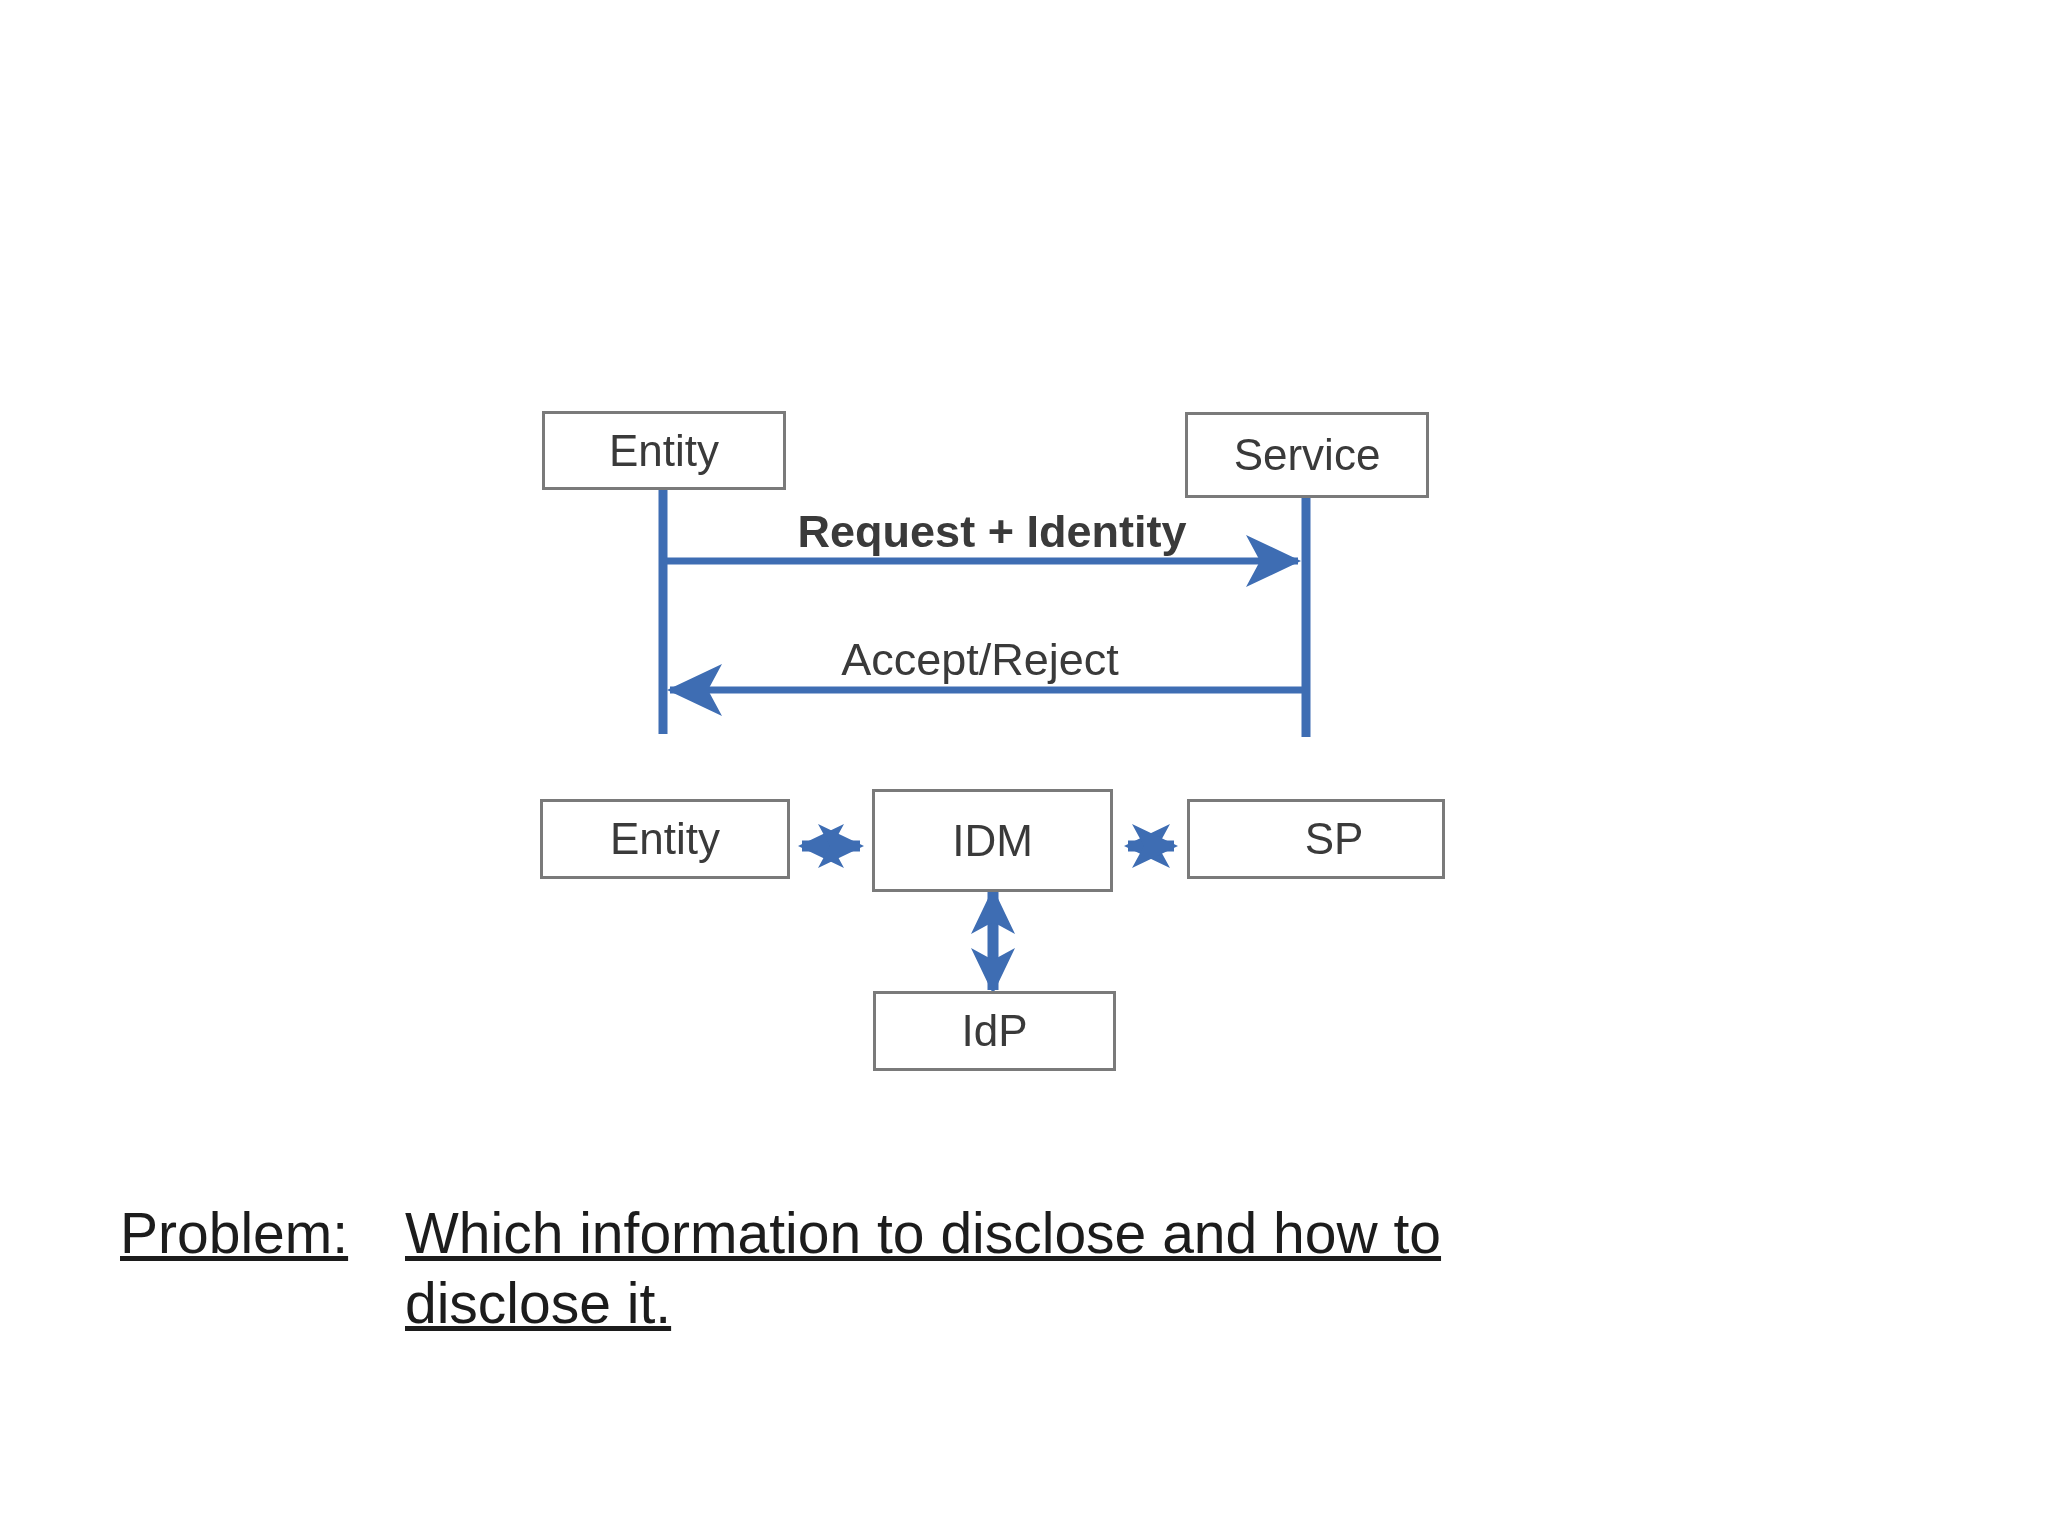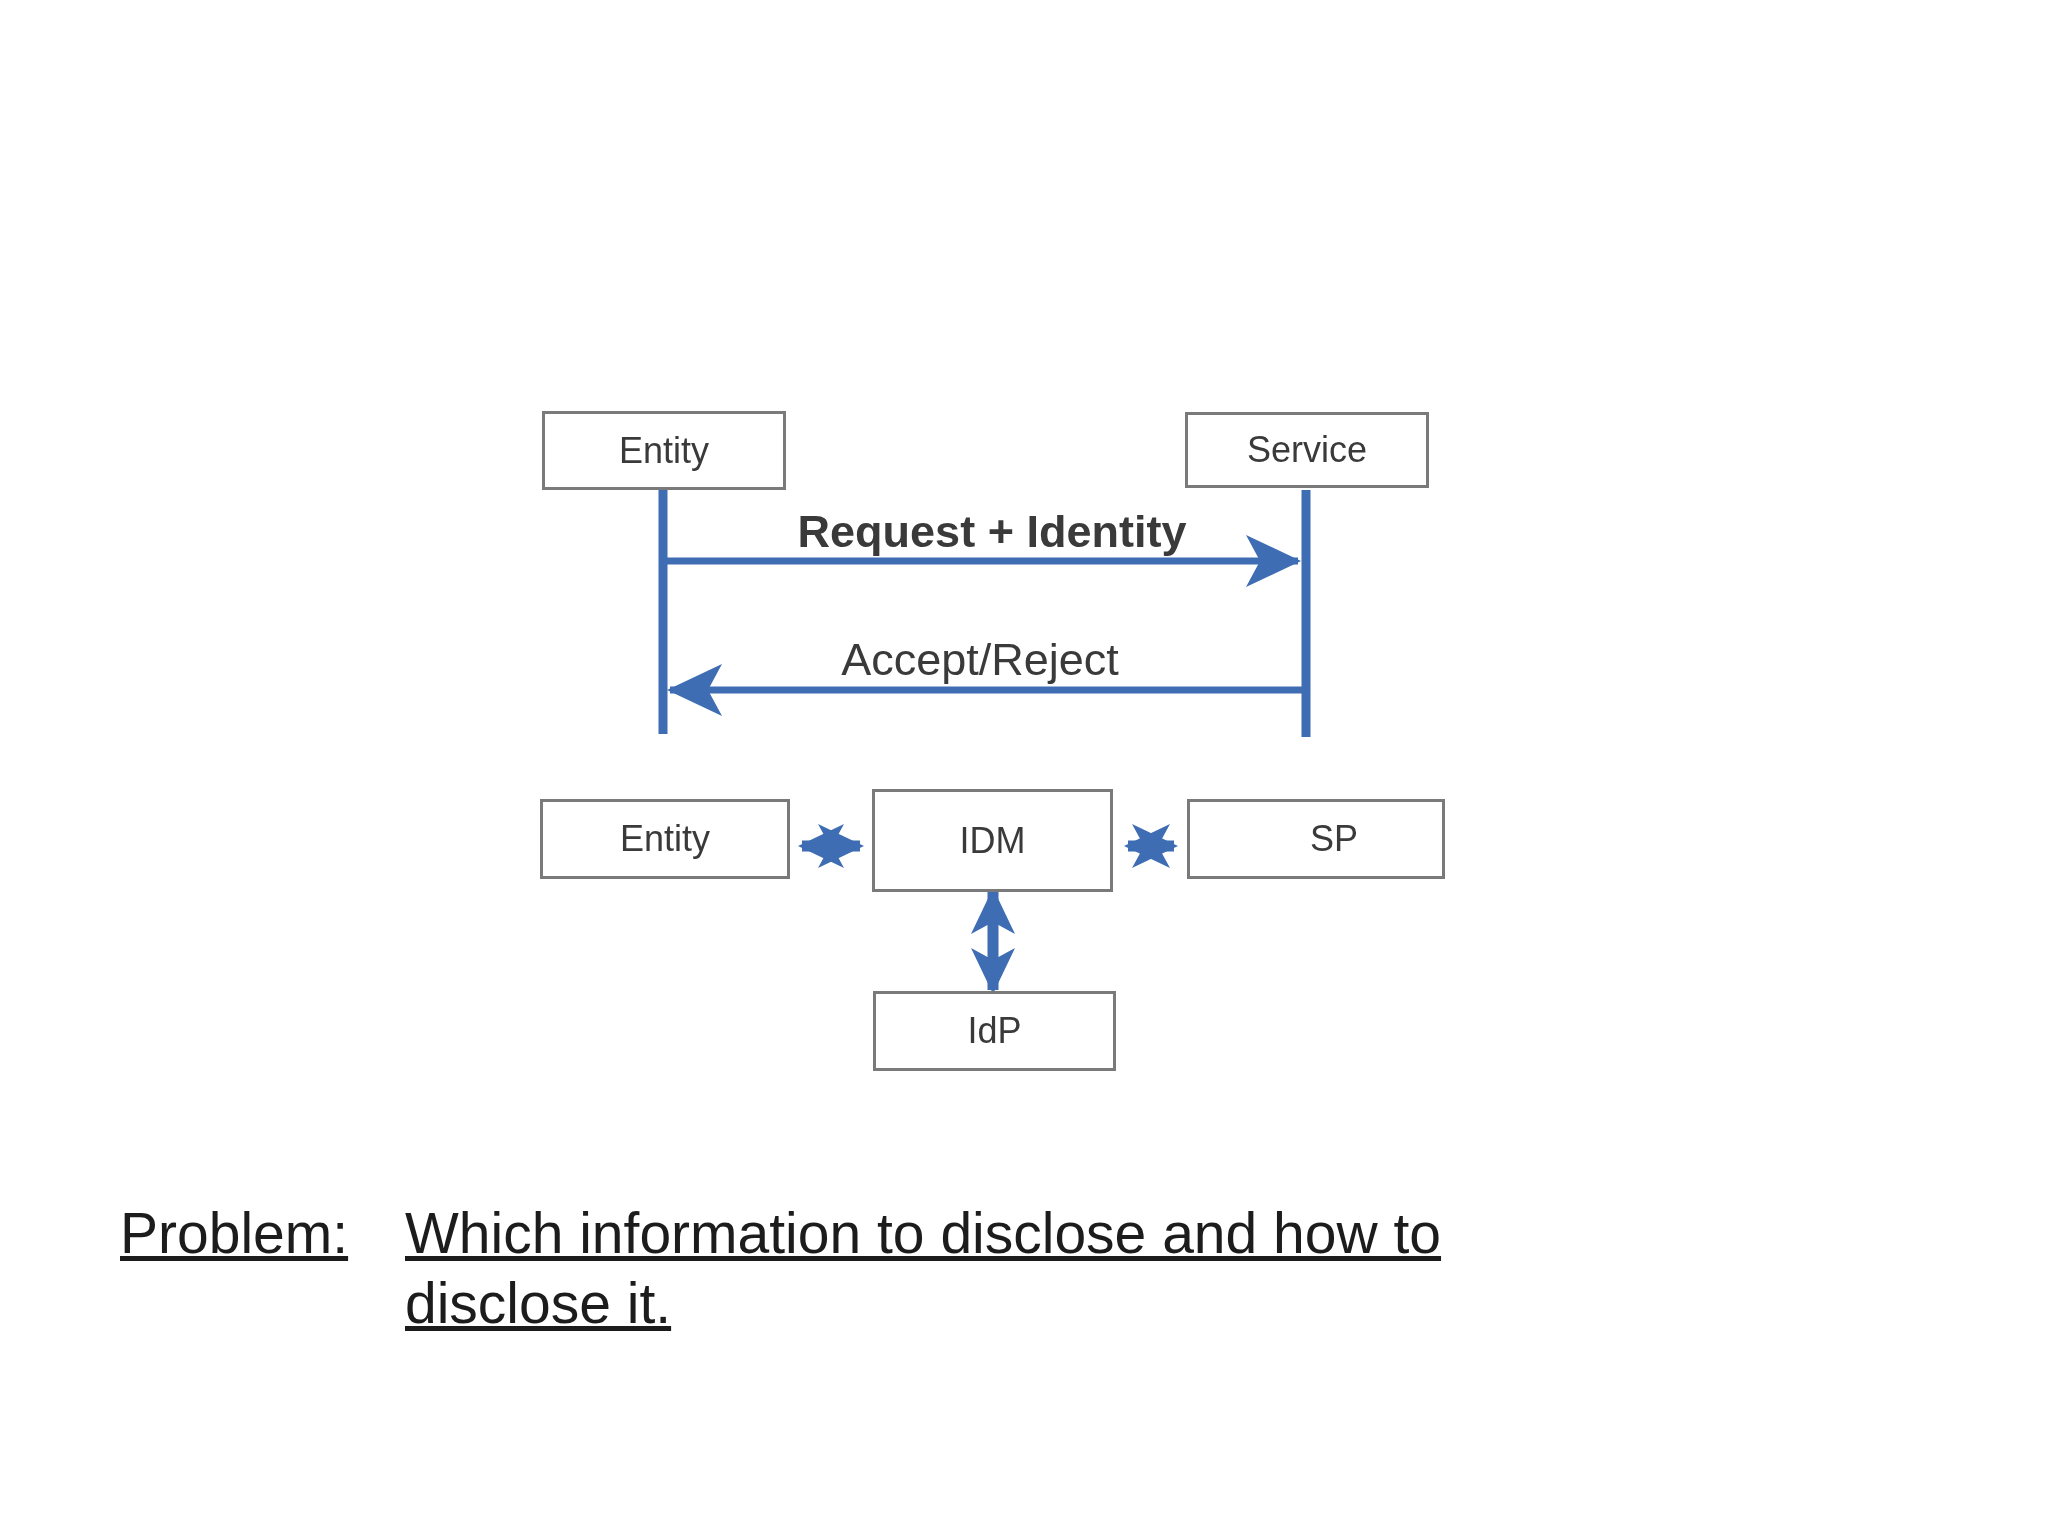--- a/index.html
+++ b/index.html
@@ -31,25 +31,25 @@
     position:absolute;
     left:0;top:0;width:2048px;height:1536px;
   }
   .arrow-line{stroke:var(--arrow);}
   .head{fill:var(--arrow);}
   .node{
     position:absolute;
     background:#ffffff;
     border:3px solid var(--border);
     display:flex;align-items:center;justify-content:center;
-    font-size:36px;
+    font-size:44px;
     color:var(--boxtext);
   }
   .node-entity-top{left:542px;top:411px;width:244px;height:79px;}
-  .node-service{left:1185px;top:412px;width:244px;height:76px;}
+  .node-service{left:1185px;top:412px;width:244px;height:86px;}
   .node-entity-bottom{left:540px;top:799px;width:250px;height:80px;}
   .node-idm{left:872px;top:789px;width:241px;height:103px;}
   .node-sp{left:1187px;top:799px;width:258px;height:80px;padding-left:36px;}
   .node-idp{left:873px;top:991px;width:243px;height:80px;}
   .msg-label{
     position:absolute;
     transform:translateX(-50%);
     white-space:nowrap;
     font-size:45px;
     color:var(--boxtext);

